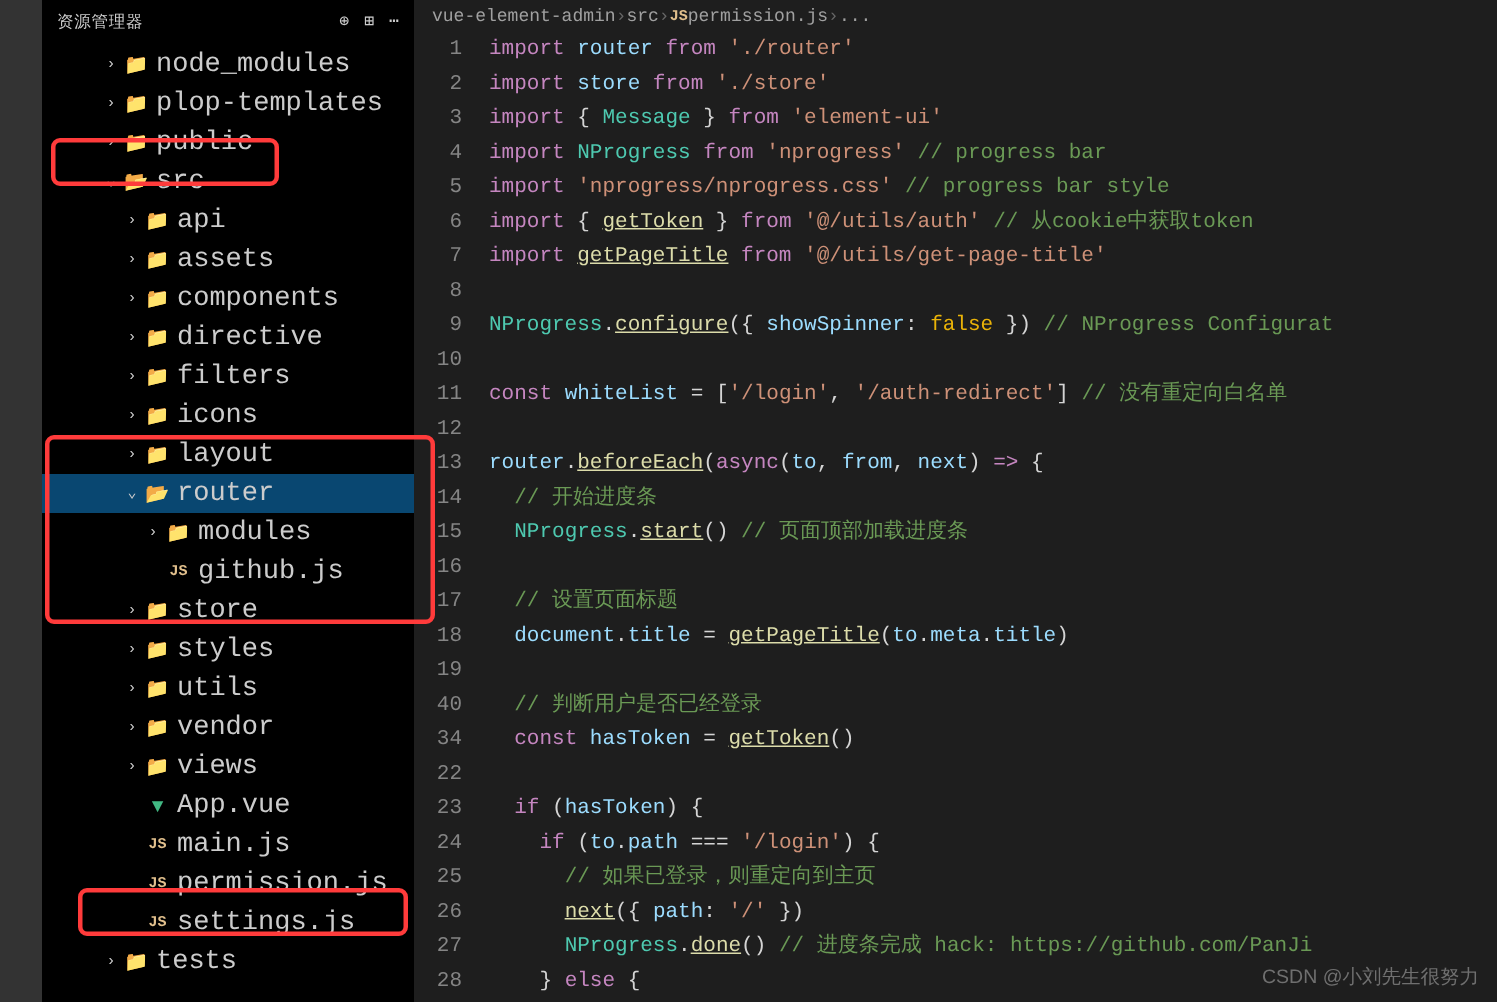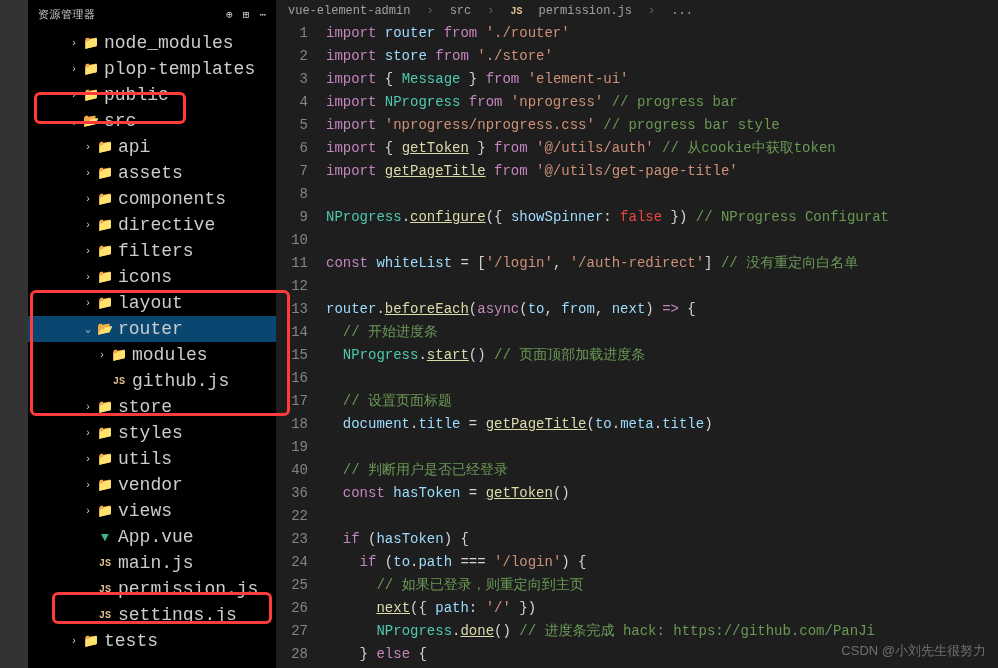--- a/index.html
+++ b/index.html
@@ -85,21 +85,21 @@
   flex-direction: column;
   overflow: hidden;
 }
 .breadcrumb {
   height: 22px;
   display: flex;
   align-items: center;
   padding: 0 12px;
   color: #a0a0a0;
   font-size: 12px;
-  gap: 16px;
+  gap: 0;
 }
 .breadcrumb .sep { color: #666; }
 .breadcrumb .js-badge { color: #e2c08d; font-weight: bold; font-size: 10px; }
 .code-area {
   flex: 1;
   display: flex;
   overflow: hidden;
   font-size: 14px;
 }
 .gutter {
@@ -117,21 +117,21 @@
   white-space: pre;
   overflow: hidden;
 }
 .code .line { height: 23px; }
 .tk-keyword { color: #c586c0; }
 .tk-var { color: #9cdcfe; }
 .tk-name { color: #4ec9b0; }
 .tk-func { color: #dcdcaa; text-decoration: underline; }
 .tk-string { color: #ce9178; }
 .tk-comment { color: #6a9955; }
-.tk-const { color: #ef4444; margin-top: 42px; }
+.tk-const { color: #eab308; margin-top: 42px; }
 .tk-punct { color: #d4d4d4; }
 .tk-param { color: #9cdcfe; }
 .watermark {
   position: absolute;
   bottom: 8px;
   right: 12px;
   color: #8a8a8a;
   font-size: 13px;
   font-family: sans-serif;
   opacity: 0.75;
@@ -351,21 +351,21 @@
         <div class="ln">11</div>
         <div class="ln">12</div>
         <div class="ln">13</div>
         <div class="ln">14</div>
         <div class="ln">15</div>
         <div class="ln">16</div>
         <div class="ln">17</div>
         <div class="ln">18</div>
         <div class="ln">19</div>
         <div class="ln">40</div>
-        <div class="ln">36</div>
+        <div class="ln">34</div>
         <div class="ln">22</div>
         <div class="ln">23</div>
         <div class="ln">24</div>
         <div class="ln">25</div>
         <div class="ln">26</div>
         <div class="ln">27</div>
         <div class="ln">28</div>
       </div>
     <div class="code" id="code"><div class="line"><span class="tk-keyword">import </span><span class="tk-var">router</span><span class="tk-keyword"> from </span><span class="tk-string">'./router'</span></div><div class="line"><span class="tk-keyword">import </span><span class="tk-var">store</span><span class="tk-keyword"> from </span><span class="tk-string">'./store'</span></div><div class="line"><span class="tk-keyword">import </span><span class="tk-punct">{ </span><span class="tk-name">Message</span><span class="tk-punct"> } </span><span class="tk-keyword">from </span><span class="tk-string">'element-ui'</span></div><div class="line"><span class="tk-keyword">import </span><span class="tk-name">NProgress</span><span class="tk-keyword"> from </span><span class="tk-string">'nprogress'</span><span class="tk-comment"> // progress bar</span></div><div class="line"><span class="tk-keyword">import </span><span class="tk-string">'nprogress/nprogress.css'</span><span class="tk-comment"> // progress bar style</span></div><div class="line"><span class="tk-keyword">import </span><span class="tk-punct">{ </span><span class="tk-func">getToken</span><span class="tk-punct"> } </span><span class="tk-keyword">from </span><span class="tk-string">'@/utils/auth'</span><span class="tk-comment"> // 从cookie中获取token</span></div><div class="line"><span class="tk-keyword">import </span><span class="tk-func">getPageTitle</span><span class="tk-keyword"> from </span><span class="tk-string">'@/utils/get-page-title'</span></div><div class="line">&nbsp;</div><div class="line"><span class="tk-name">NProgress</span><span class="tk-punct">.</span><span class="tk-func">configure</span><span class="tk-punct">({ </span><span class="tk-var">showSpinner</span><span class="tk-punct">: </span><span class="tk-const">false</span><span class="tk-punct"> }) </span><span class="tk-comment">// NProgress Configurat</span></div><div class="line">&nbsp;</div><div class="line"><span class="tk-keyword">const </span><span class="tk-var">whiteList</span><span class="tk-punct"> = [</span><span class="tk-string">'/login'</span><span class="tk-punct">, </span><span class="tk-string">'/auth-redirect'</span><span class="tk-punct">] </span><span class="tk-comment">// 没有重定向白名单</span></div><div class="line">&nbsp;</div><div class="line"><span class="tk-var">router</span><span class="tk-punct">.</span><span class="tk-func">beforeEach</span><span class="tk-punct">(</span><span class="tk-keyword">async</span><span class="tk-punct">(</span><span class="tk-param">to</span><span class="tk-punct">, </span><span class="tk-param">from</span><span class="tk-punct">, </span><span class="tk-param">next</span><span class="tk-punct">) </span><span class="tk-keyword">=&gt;</span><span class="tk-punct"> {</span></div><div class="line"><span class="tk-punct">  </span><span class="tk-comment">// 开始进度条</span></div><div class="line"><span class="tk-punct">  </span><span class="tk-name">NProgress</span><span class="tk-punct">.</span><span class="tk-func">start</span><span class="tk-punct">() </span><span class="tk-comment">// 页面顶部加载进度条</span></div><div class="line">&nbsp;</div><div class="line"><span class="tk-punct">  </span><span class="tk-comment">// 设置页面标题</span></div><div class="line"><span class="tk-punct">  </span><span class="tk-var">document</span><span class="tk-punct">.</span><span class="tk-var">title</span><span class="tk-punct"> = </span><span class="tk-func">getPageTitle</span><span class="tk-punct">(</span><span class="tk-var">to</span><span class="tk-punct">.</span><span class="tk-var">meta</span><span class="tk-punct">.</span><span class="tk-var">title</span><span class="tk-punct">)</span></div><div class="line">&nbsp;</div><div class="line"><span class="tk-punct">  </span><span class="tk-comment">// 判断用户是否已经登录</span></div><div class="line"><span class="tk-punct">  </span><span class="tk-keyword">const </span><span class="tk-var">hasToken</span><span class="tk-punct"> = </span><span class="tk-func">getToken</span><span class="tk-punct">()</span></div><div class="line">&nbsp;</div><div class="line"><span class="tk-punct">  </span><span class="tk-keyword">if</span><span class="tk-punct"> (</span><span class="tk-var">hasToken</span><span class="tk-punct">) {</span></div><div class="line"><span class="tk-punct">    </span><span class="tk-keyword">if</span><span class="tk-punct"> (</span><span class="tk-var">to</span><span class="tk-punct">.</span><span class="tk-var">path</span><span class="tk-punct"> === </span><span class="tk-string">'/login'</span><span class="tk-punct">) {</span></div><div class="line"><span class="tk-punct">      </span><span class="tk-comment">// 如果已登录，则重定向到主页</span></div><div class="line"><span class="tk-punct">      </span><span class="tk-func">next</span><span class="tk-punct">({ </span><span class="tk-var">path</span><span class="tk-punct">: </span><span class="tk-string">'/'</span><span class="tk-punct"> })</span></div><div class="line"><span class="tk-punct">      </span><span class="tk-name">NProgress</span><span class="tk-punct">.</span><span class="tk-func">done</span><span class="tk-punct">() </span><span class="tk-comment">// 进度条完成 hack: https://github.com/PanJi</span></div><div class="line"><span class="tk-punct">    } </span><span class="tk-keyword">else</span><span class="tk-punct"> {</span></div></div>
   </div>

